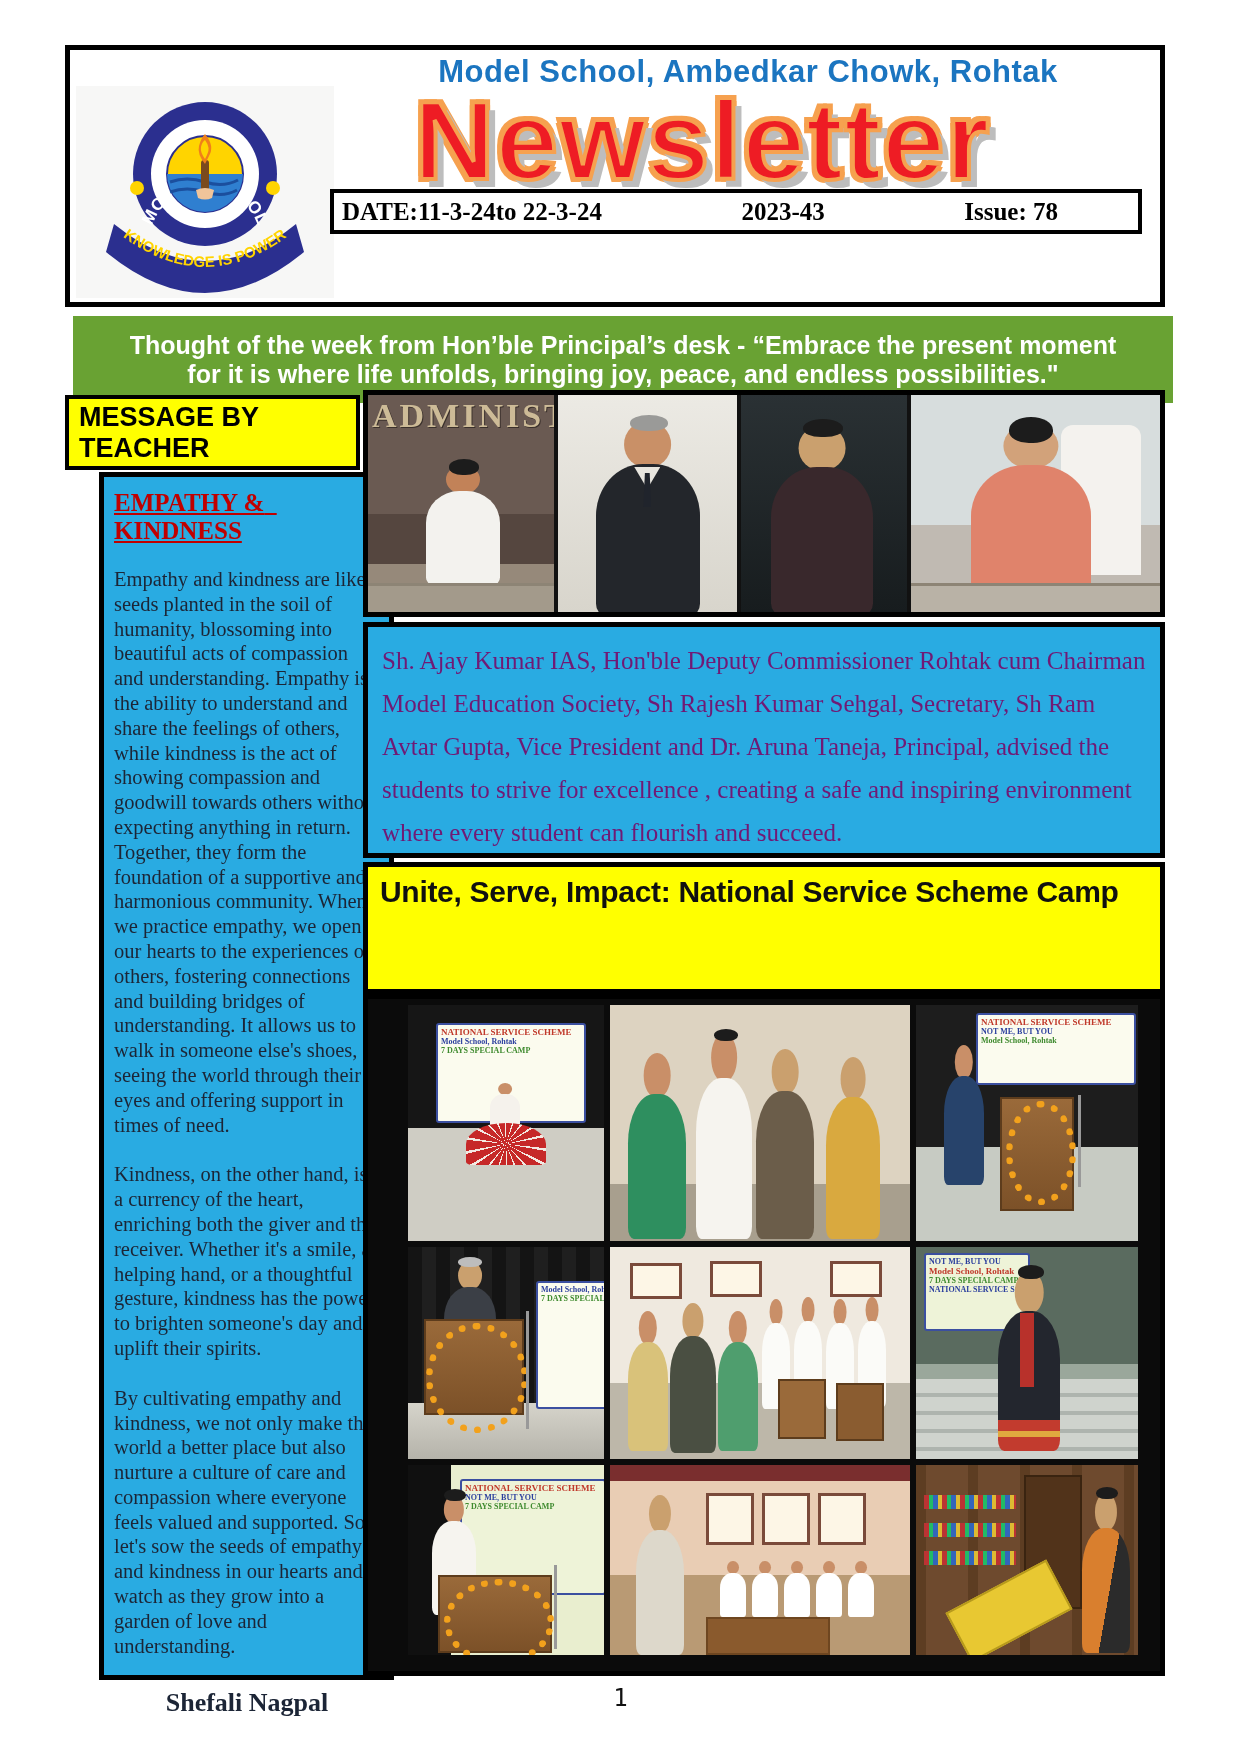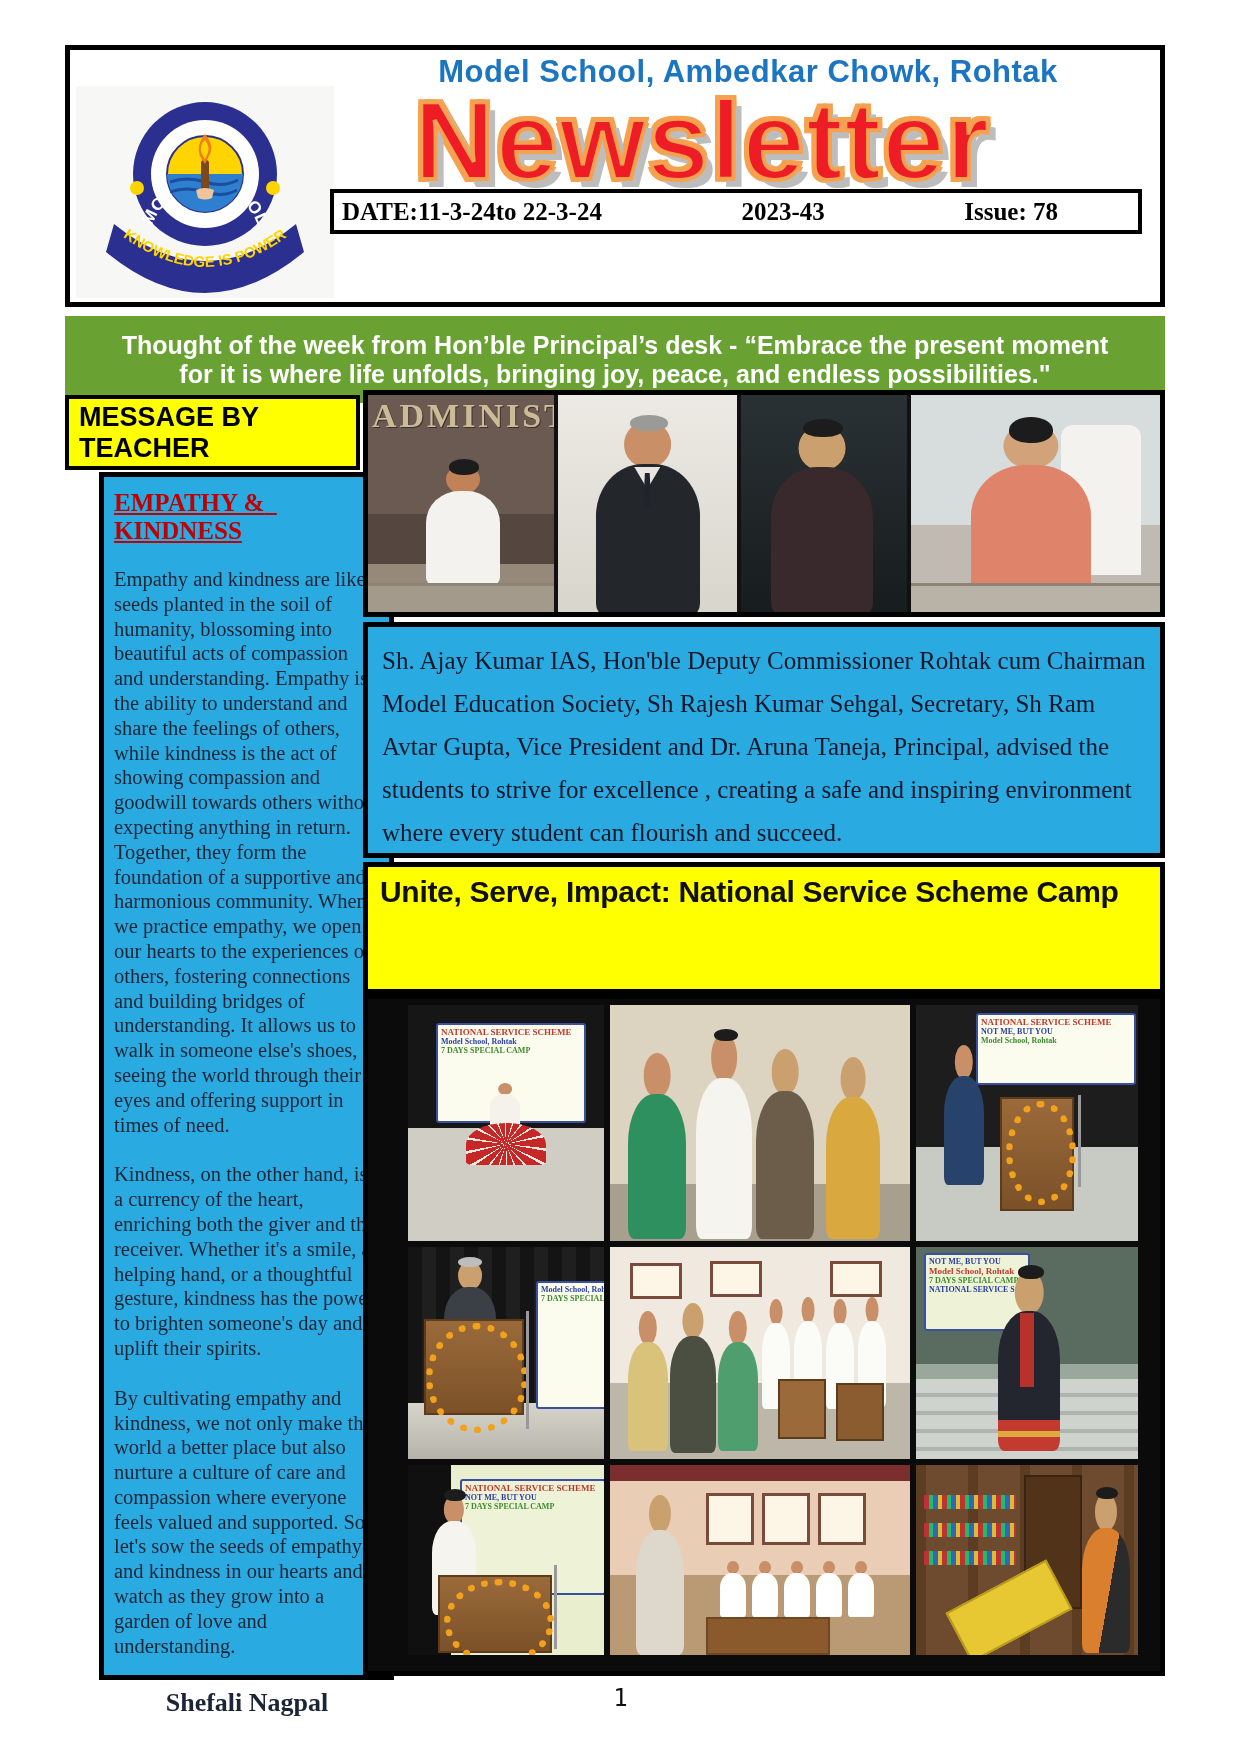--- a/index.html
+++ b/index.html
@@ -19,21 +19,21 @@
              text-shadow:8px 8px 0 #bdbdbd, -3px -3px 0 #f6a14f, 3px -3px 0 #f6a14f,
                          -3px 3px 0 #f6a14f, 3px 3px 0 #f6a14f;}
   .date-box{position:absolute;left:260px;top:139px;width:812px;height:45px;border:4px solid #000;
             box-sizing:border-box;display:flex;align-items:center;justify-content:space-between;
             padding:0 80px 0 8px;font-family:"Liberation Serif",serif;font-weight:bold;font-size:25px;color:#000;}
   .motto-box{position:absolute;left:260px;top:191px;width:812px;height:56px;border:4px solid #000;
              box-sizing:border-box;display:flex;align-items:center;justify-content:center;
              font-size:30px;font-weight:bold;color:#14588c;letter-spacing:.3px;}
 
   
-  .thought{position:absolute;left:65px;top:316px;width:1100px;height:87px;background:#69a233;
+  .thought{position:absolute;left:73px;top:316px;width:1100px;height:87px;background:#69a233;
            display:flex;align-items:center;justify-content:center;}
   .thought div{width:1020px;text-align:center;color:#fff;font-weight:bold;font-size:25px;line-height:29px;}
 
   
   .msg-title-box{position:absolute;left:65px;top:395px;width:295px;height:75px;background:#ffff00;
                  border:4px solid #000;box-sizing:border-box;display:flex;align-items:center;
                  padding-left:10px;font-size:27px;font-weight:bold;color:#000;}
   .msg-body-box{position:absolute;left:65px;top:472px;width:295px;height:1208px;background:#29abe2;
                 border:5px solid #000;box-sizing:border-box;padding:12px 9px 0 10px;
                 font-family:"Liberation Serif",serif;color:#1c2536;margin-left:34px;}
@@ -62,21 +62,21 @@
   .desk{position:absolute;left:0;right:0;bottom:0;height:26px;background:#a39a8b;border-top:3px solid #8d8475;}
   .chairback{position:absolute;background:#f4f2ee;border-radius:12px 12px 0 0;}
   .tie{position:absolute;width:8px;height:34px;background:#20242c;left:50%;transform:translateX(-50%);
        clip-path:polygon(20% 0,80% 0,100% 100%,0 100%);}
   .vneck{position:absolute;width:26px;height:22px;background:#e8e6df;left:50%;transform:translateX(-50%);
          clip-path:polygon(0 0,100% 0,50% 100%);}
 
   
   .caption-box{position:absolute;left:363px;top:622px;width:802px;height:236px;background:#29abe2;
                border:5px solid #000;box-sizing:border-box;padding:12px 14px 0 14px;
-               font-family:"Liberation Serif",serif;font-size:25px;line-height:1.72;color:#0f172a;}
+               font-family:"Liberation Serif",serif;font-size:25px;line-height:1.72;color:#701a75;}
 
   
   .nss-banner{position:absolute;left:363px;top:862px;width:802px;height:132px;background:#ffff00;
               border:5px solid #000;box-sizing:border-box;padding:8px 0 0 12px;}
   .nss-banner div{font-size:30px;font-weight:bold;color:#101010;letter-spacing:-.3px;}
 
   
   .grid-box{position:absolute;left:363px;top:994px;width:802px;height:682px;border:5px solid #000;
             box-sizing:border-box;background:#0b0b0b;}
   .grid{position:absolute;left:40px;top:6px;display:grid;

